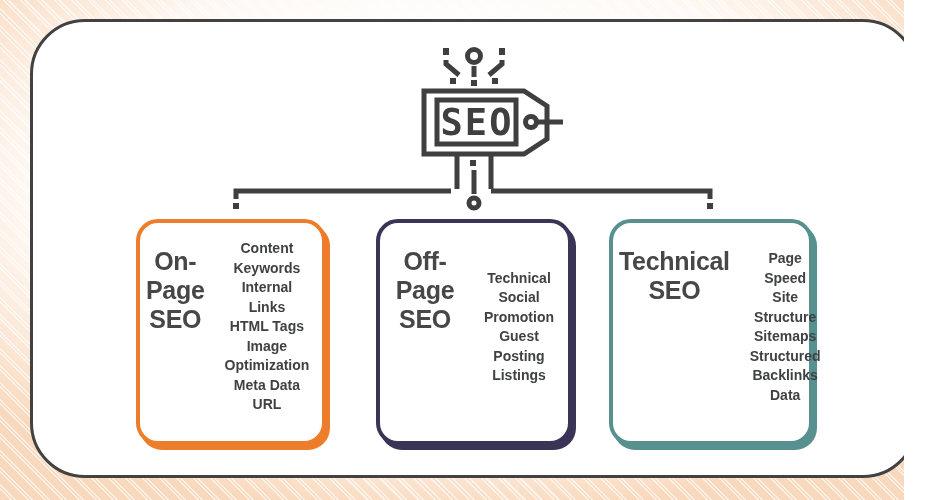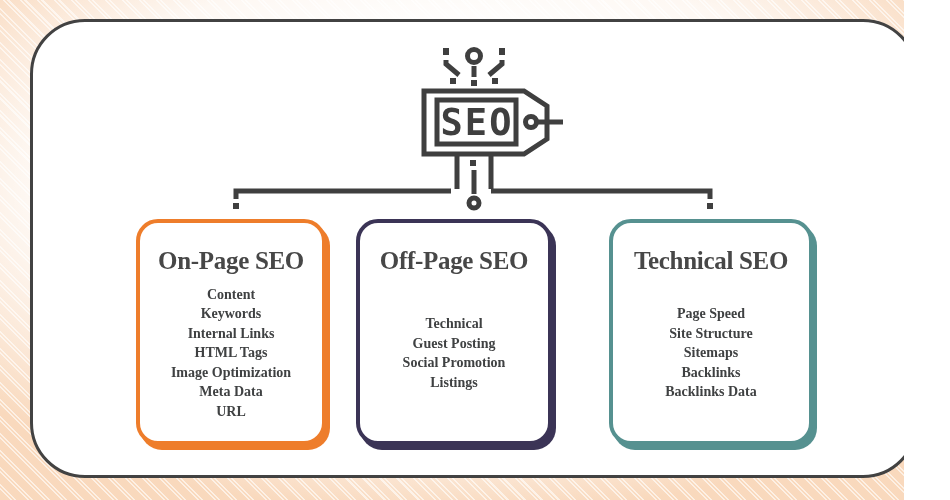--- a/index.html
+++ b/index.html
@@ -34,21 +34,21 @@
   svg.overlay{position:absolute;left:0;top:0;width:950px;height:500px;}
   .ico{stroke:var(--line);fill:none;stroke-width:5;}
   .ico-fill{fill:var(--line);stroke:none;}
   .seo-text{
     font-family:"DejaVu Sans Mono",monospace;font-weight:bold;
     font-size:37px;letter-spacing:2px;fill:var(--line);
   }
   .box{
     position:absolute;top:219px;height:226px;box-sizing:border-box;
     background:#ffffff;border:4px solid;border-radius:22px;
-    display:flex;flex-direction:column;text-align:center;font-family:Liberation Serif, serif;
+    display:flex;text-align:center;
   }
   .box-title{
     margin:24px 6px 0;font-size:25px;font-weight:bold;
     color:#474747;letter-spacing:-0.3px;
   }
   .box-items{
     flex:1;display:flex;flex-direction:column;justify-content:center;
     padding:0 14px 10px;
   }
   .box-item{
@@ -103,33 +103,33 @@
     <div class="box-items">
           <div class="box-item">Content</div>
           <div class="box-item">Keywords</div>
           <div class="box-item">Internal Links</div>
           <div class="box-item">HTML Tags</div>
           <div class="box-item">Image Optimization</div>
           <div class="box-item">Meta Data</div>
           <div class="box-item">URL</div>
         </div>
   </div>
-      <div class="box" style="left: 356px; width: 196px; border-color: rgb(59, 52, 86); box-shadow: rgb(59, 52, 86) 4px 5px 0px;">
+      <div class="box" style="left: 376px; width: 196px; border-color: rgb(59, 52, 86); box-shadow: rgb(59, 52, 86) 4px 5px 0px;">
     <h2 class="box-title">Off-Page SEO</h2>
     <div class="box-items">
           <div class="box-item">Technical</div>
+          <div class="box-item">Social Promotion</div>
           <div class="box-item">Guest Posting</div>
-          <div class="box-item">Social Promotion</div>
           <div class="box-item">Listings</div>
         </div>
   </div>
       <div class="box" style="left: 609px; width: 204px; border-color: rgb(86, 145, 144); box-shadow: rgb(86, 145, 144) 4px 5px 0px;">
     <h2 class="box-title">Technical SEO</h2>
     <div class="box-items">
           <div class="box-item">Page Speed</div>
           <div class="box-item">Site Structure</div>
           <div class="box-item">Sitemaps</div>
-          <div class="box-item">Backlinks</div>
+          <div class="box-item">Structured</div>
           <div class="box-item">Backlinks Data</div>
         </div>
   </div>
     </div>
 </div>
 
 </body></html>

